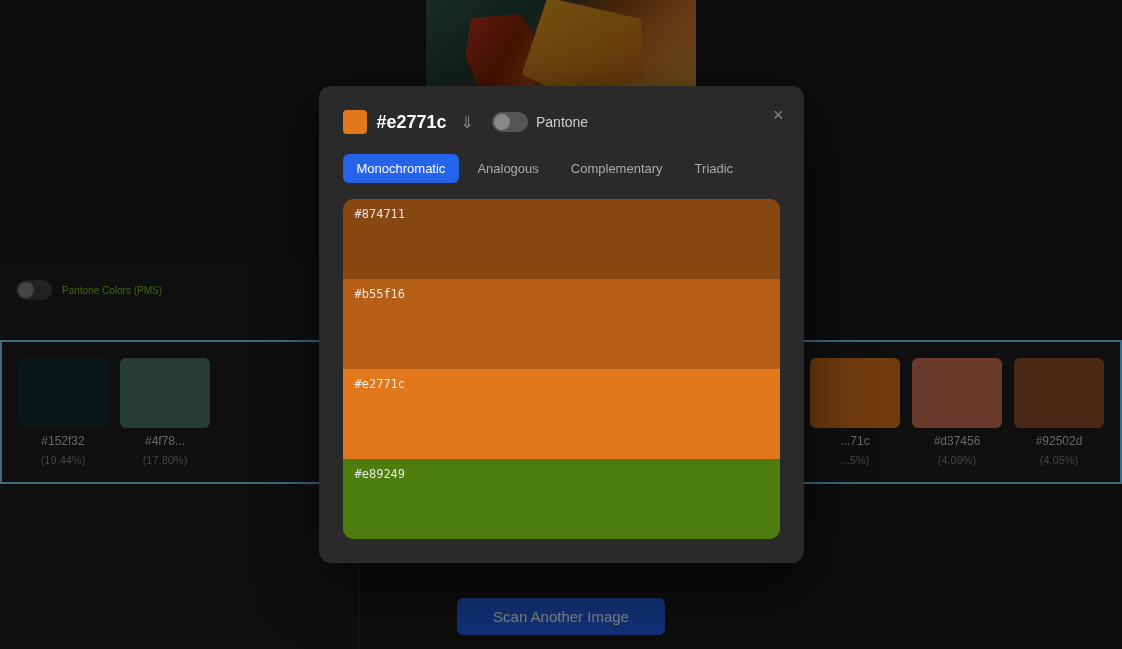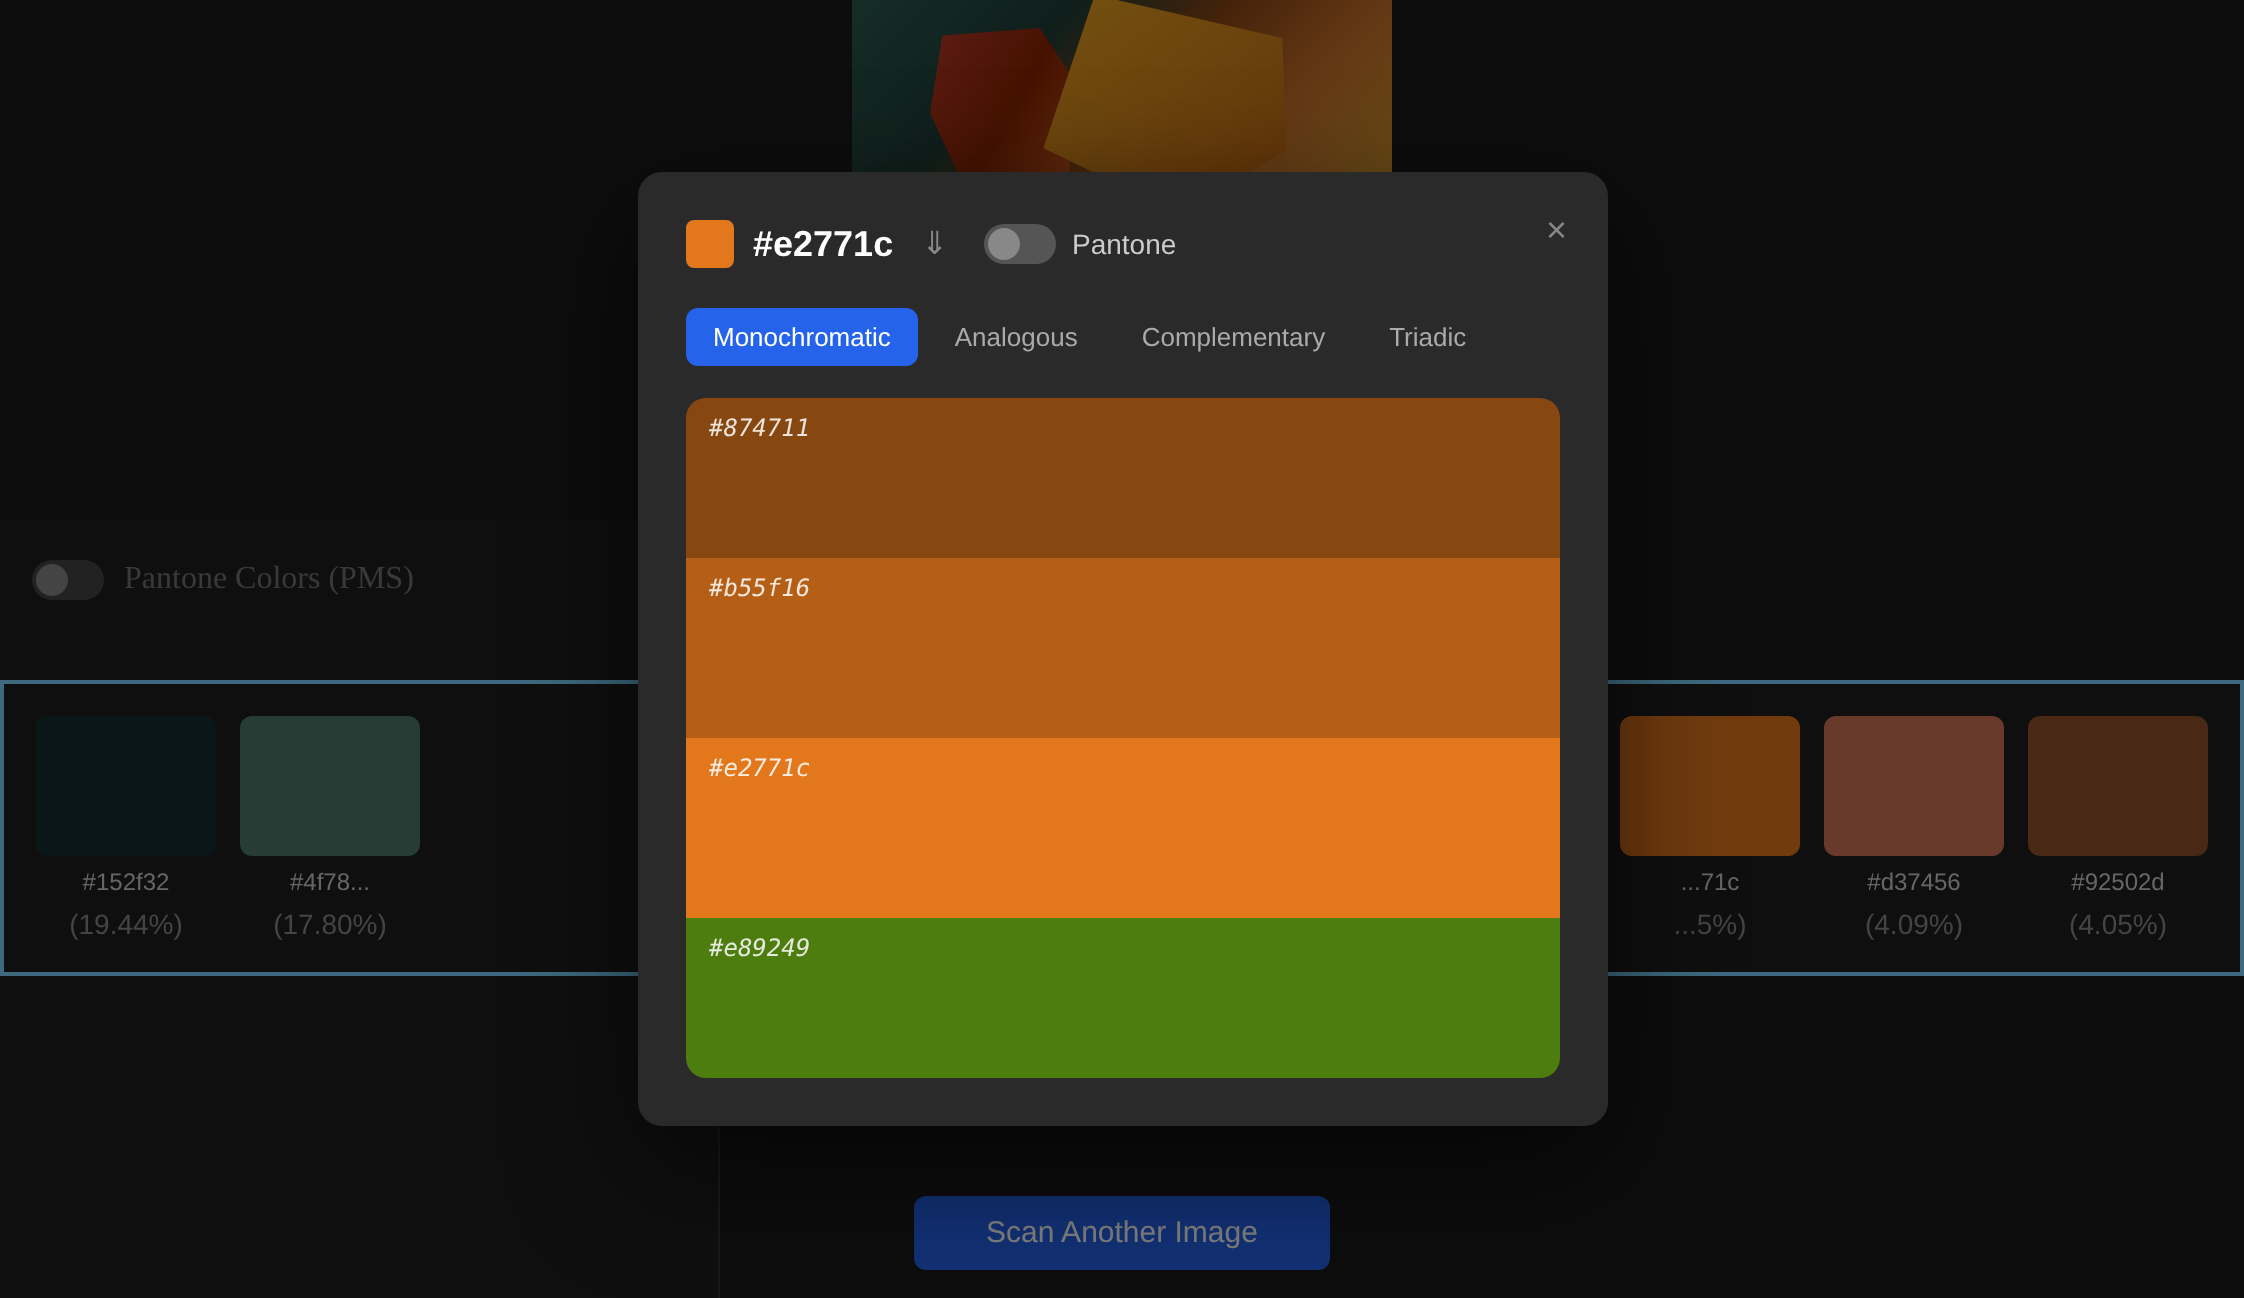--- a/index.html
+++ b/index.html
@@ -75,23 +75,22 @@
     .toggle-switch::after {
       content: '';
       position: absolute;
       width: 16px; height: 16px;
       background: #888;
       border-radius: 50%;
       top: 2px; left: 2px;
     }
 
     .pantone-label {
-      color: #737373;
-      font-size: 16px;
-      font-family: Liberation Serif, serif;
+      color: #84cc16;
+      font-size: 10px;
     }
 
     
     .swatches-area {
       position: absolute;
       top: 340px;
       left: 0;
       right: 0;
       background: #1e1e1e;
       border: 2px solid #7dd3fc;
@@ -115,21 +114,21 @@
       border-radius: 6px;
     }
 
     .swatch-hex {
       color: #ccc;
       font-size: 12px;
       font-weight: 500;
     }
     .swatch-pct {
       color: #888;
-      font-size: 14px;
+      font-size: 11px;
     }
 
     
     .scan-btn {
       position: absolute;
       bottom: 14px;
       left: 50%;
       transform: translateX(-50%);
       background: #2563eb;
       color: white;
@@ -252,21 +251,20 @@
     }
     .tab-btn.active {
       background: #2563eb;
       color: #fff;
     }
 
     
     .palette {
       border-radius: 10px;
       overflow: hidden;
-      font-style: italic;
     }
 
     .palette-stripe {
       position: relative;
       height: 80px;
       display: flex;
       align-items: flex-start;
       padding: 8px 12px;
     }
 

